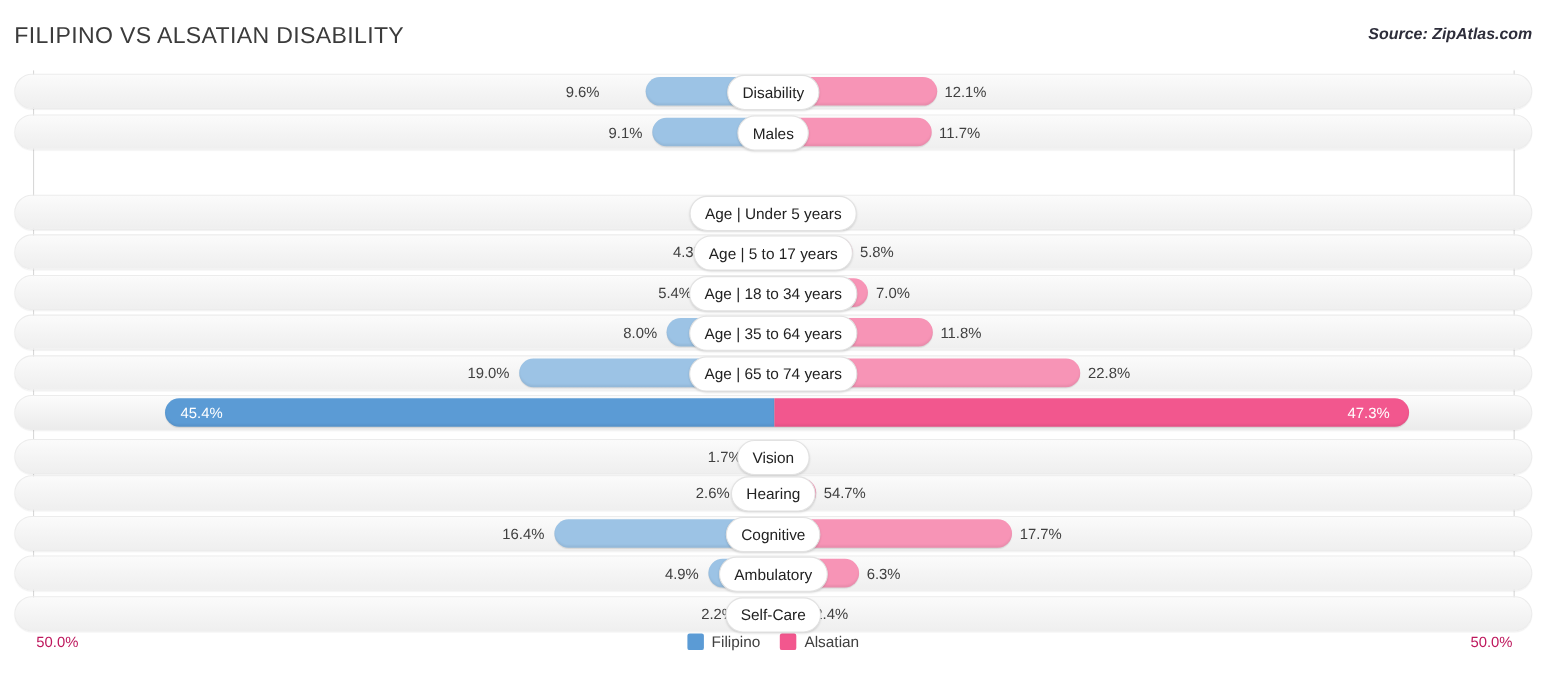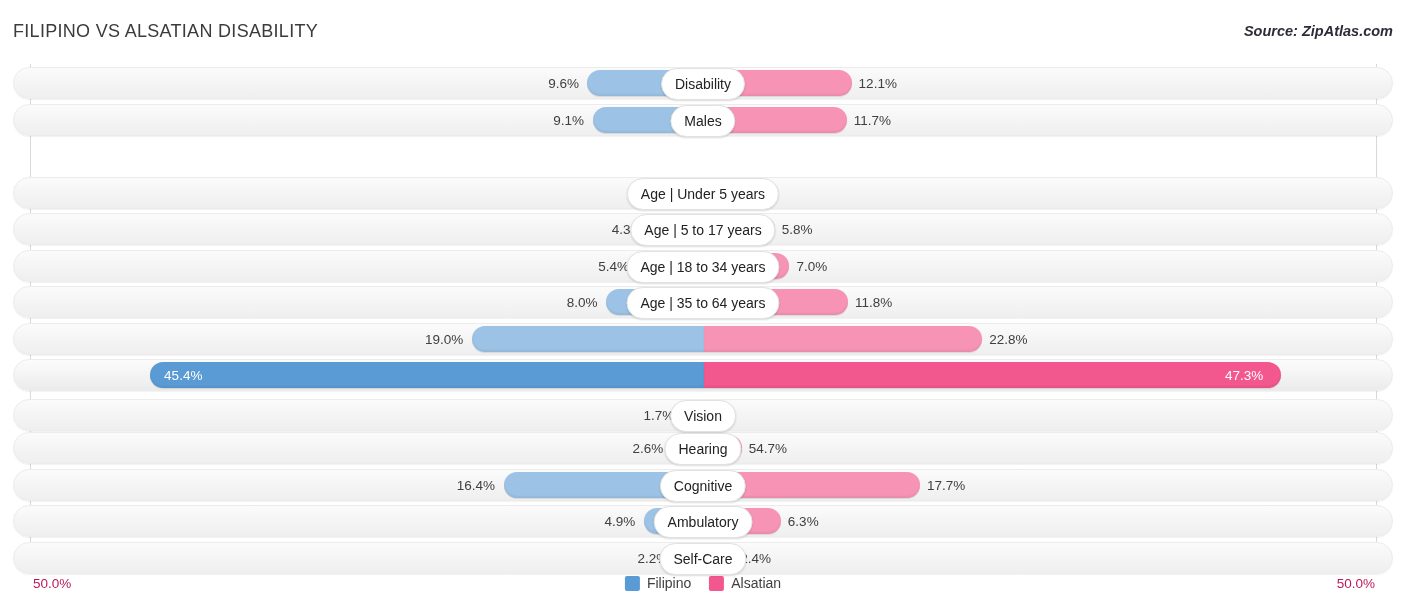--- a/index.html
+++ b/index.html
@@ -11,21 +11,21 @@
     overflow: hidden;
   }
   .page { position: relative; width: 1406px; height: 612px; background: #fff; }
 
   
   .header {
     position: absolute; left: 0; top: 0; width: 1406px; height: 58px;
   }
   .title {
     position: absolute; left: 13px; top: 21px;
-    font-size: 18px; color: #3b3b3b; letter-spacing: .3px;
+    font-size: 21px; color: #3b3b3b; letter-spacing: .3px;
     white-space: nowrap; font-weight: 400;
   }
   .source {
     position: absolute; right: 13px; top: 23px;
     font-size: 14.5px; color: #2d2d3a; font-style: italic; font-weight: bold;
     white-space: nowrap;
   }
 
   
   .chart {
@@ -123,21 +123,21 @@
     <div class="source">Source: ZipAtlas.com</div>
   </div>
 
   <div class="chart" id="chart">
     <div class="axis-line axis-left"></div>
     <div class="axis-line axis-right"></div>
 
   <div class="row" style="top: 3px;">
         <div class="bar bar-l" style="left: 572.88px; width: 117.12px;"></div>
         <div class="bar bar-r" style="left: 690px; width: 147.62px;"></div>
-        <div class="val val-l" style="right: 813px;">9.6%</div>
+        <div class="val val-l" style="right: 847px;">9.6%</div>
         <div class="val val-r" style="left: 844.62px;">12.1%</div>
         <div class="pill">Disability</div>
       </div>
       <div class="row" style="top: 39.5px;">
         <div class="bar bar-l" style="left: 578.98px; width: 111.02px;"></div>
         <div class="bar bar-r" style="left: 690px; width: 142.74px;"></div>
         <div class="val val-l" style="right: 808.02px;">9.1%</div>
         <div class="val val-r" style="left: 839.74px;">11.7%</div>
         <div class="pill">Males</div>
       </div>
@@ -167,20 +167,21 @@
         <div class="bar bar-r" style="left: 690px; width: 143.96px;"></div>
         <div class="val val-l" style="right: 794.6px;">8.0%</div>
         <div class="val val-r" style="left: 840.96px;">11.8%</div>
         <div class="pill">Age | 35 to 64 years</div>
       </div>
       <div class="row" style="top: 258.5px;">
         <div class="bar bar-l" style="left: 458.2px; width: 231.8px;"></div>
         <div class="bar bar-r" style="left: 690px; width: 278.16px;"></div>
         <div class="val val-l" style="right: 928.8px;">19.0%</div>
         <div class="val val-r" style="left: 975.16px;">22.8%</div>
+        <div class="pill">Age | 65 to 74 years</div>
       </div>
       <div class="row hl" style="top: 295px;">
         <div class="bar bar-l" style="left: 136.12px; width: 553.88px;"></div>
         <div class="bar bar-r" style="left: 690px; width: 577.06px;"></div>
         <div class="val-in" style="left: 150.12px;">45.4%</div>
         <div class="val-in" style="left: 1211.06px;">47.3%</div>
       </div>
       <div class="row" style="top: 335px;">
         <div class="bar bar-l" style="left: 669.26px; width: 20.74px;"></div>
         <div class="bar bar-r" style="left: 690px; width: 28.06px;"></div>

